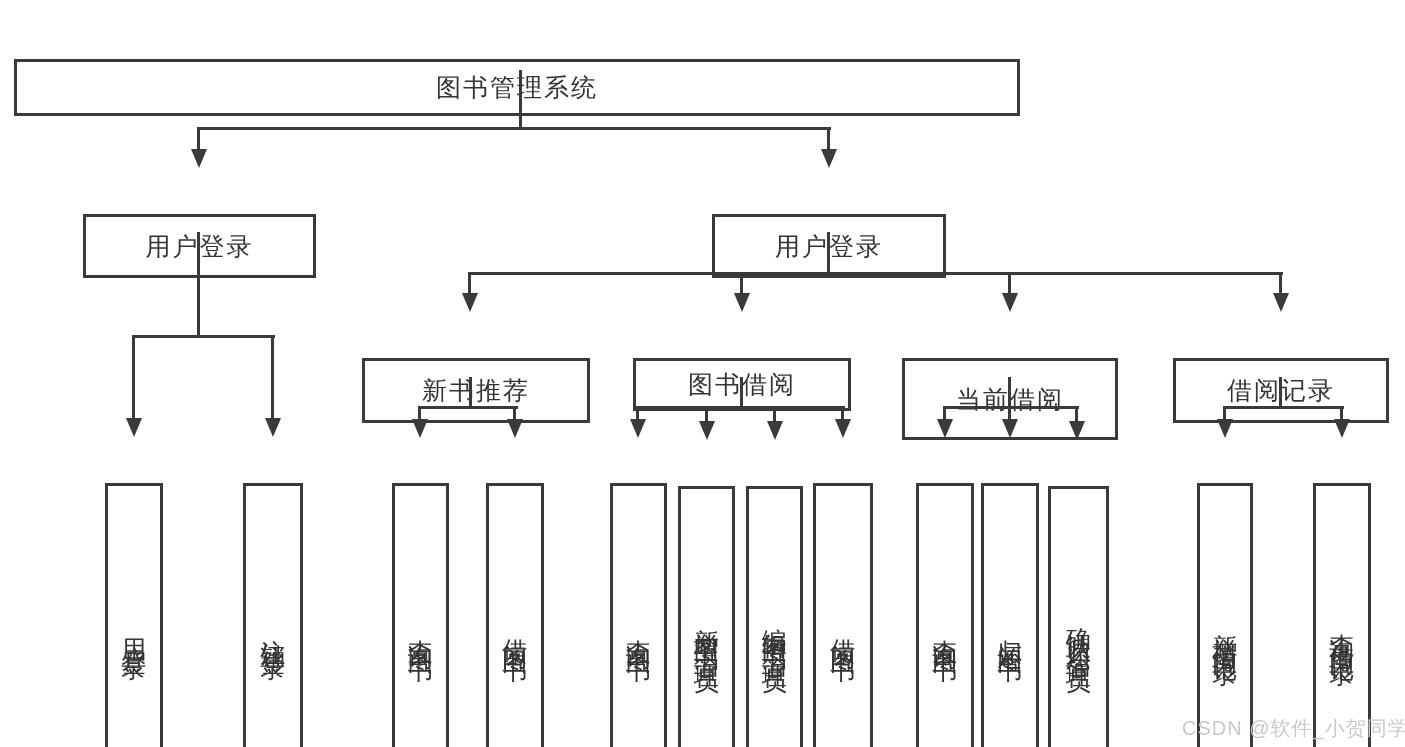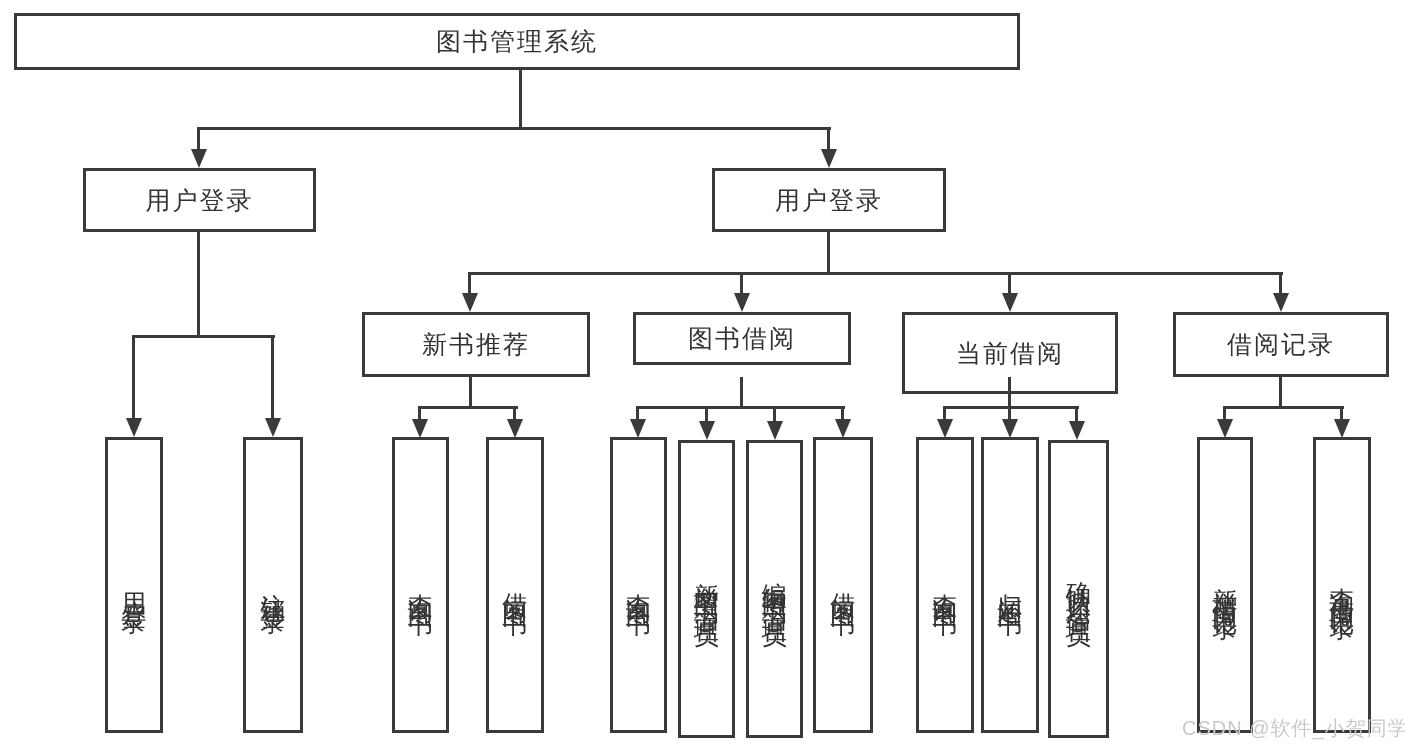--- a/index.html
+++ b/index.html
@@ -2,21 +2,21 @@
 <html><head>
 <meta charset="utf-8">
 <style>
   html,body{margin:0;padding:0;background:#ffffff;}
   .canvas{
     position:relative;width:1405px;height:747px;background:#ffffff;
     font-family:"Liberation Sans",sans-serif;color:#333333;overflow:hidden;
   }
   .box{
     position:absolute;border:3px solid #3a3a3a;background:#ffffff;
-    display:flex;align-items:center;justify-content:center;box-sizing:border-box;
+    display:flex;align-items:center;justify-content:center;box-sizing:border-box;margin-top:46px;
   }
   .box .lbl{font-size:25px;letter-spacing:2px;color:#333333;white-space:nowrap;line-height:1;}
   .leaf .lbl{
     writing-mode:vertical-rl;text-orientation:mixed;
     font-size:25px;letter-spacing:6px;line-height:1.05;white-space:nowrap;
   }
   .ln{position:absolute;background:#3a3a3a;}
   .arrow{position:absolute;width:16px;}
   .arrow i{display:block;}
   .arrow .stem{position:absolute;left:6px;top:0;width:3px;height:calc(100% - 18px);background:#3a3a3a;}

